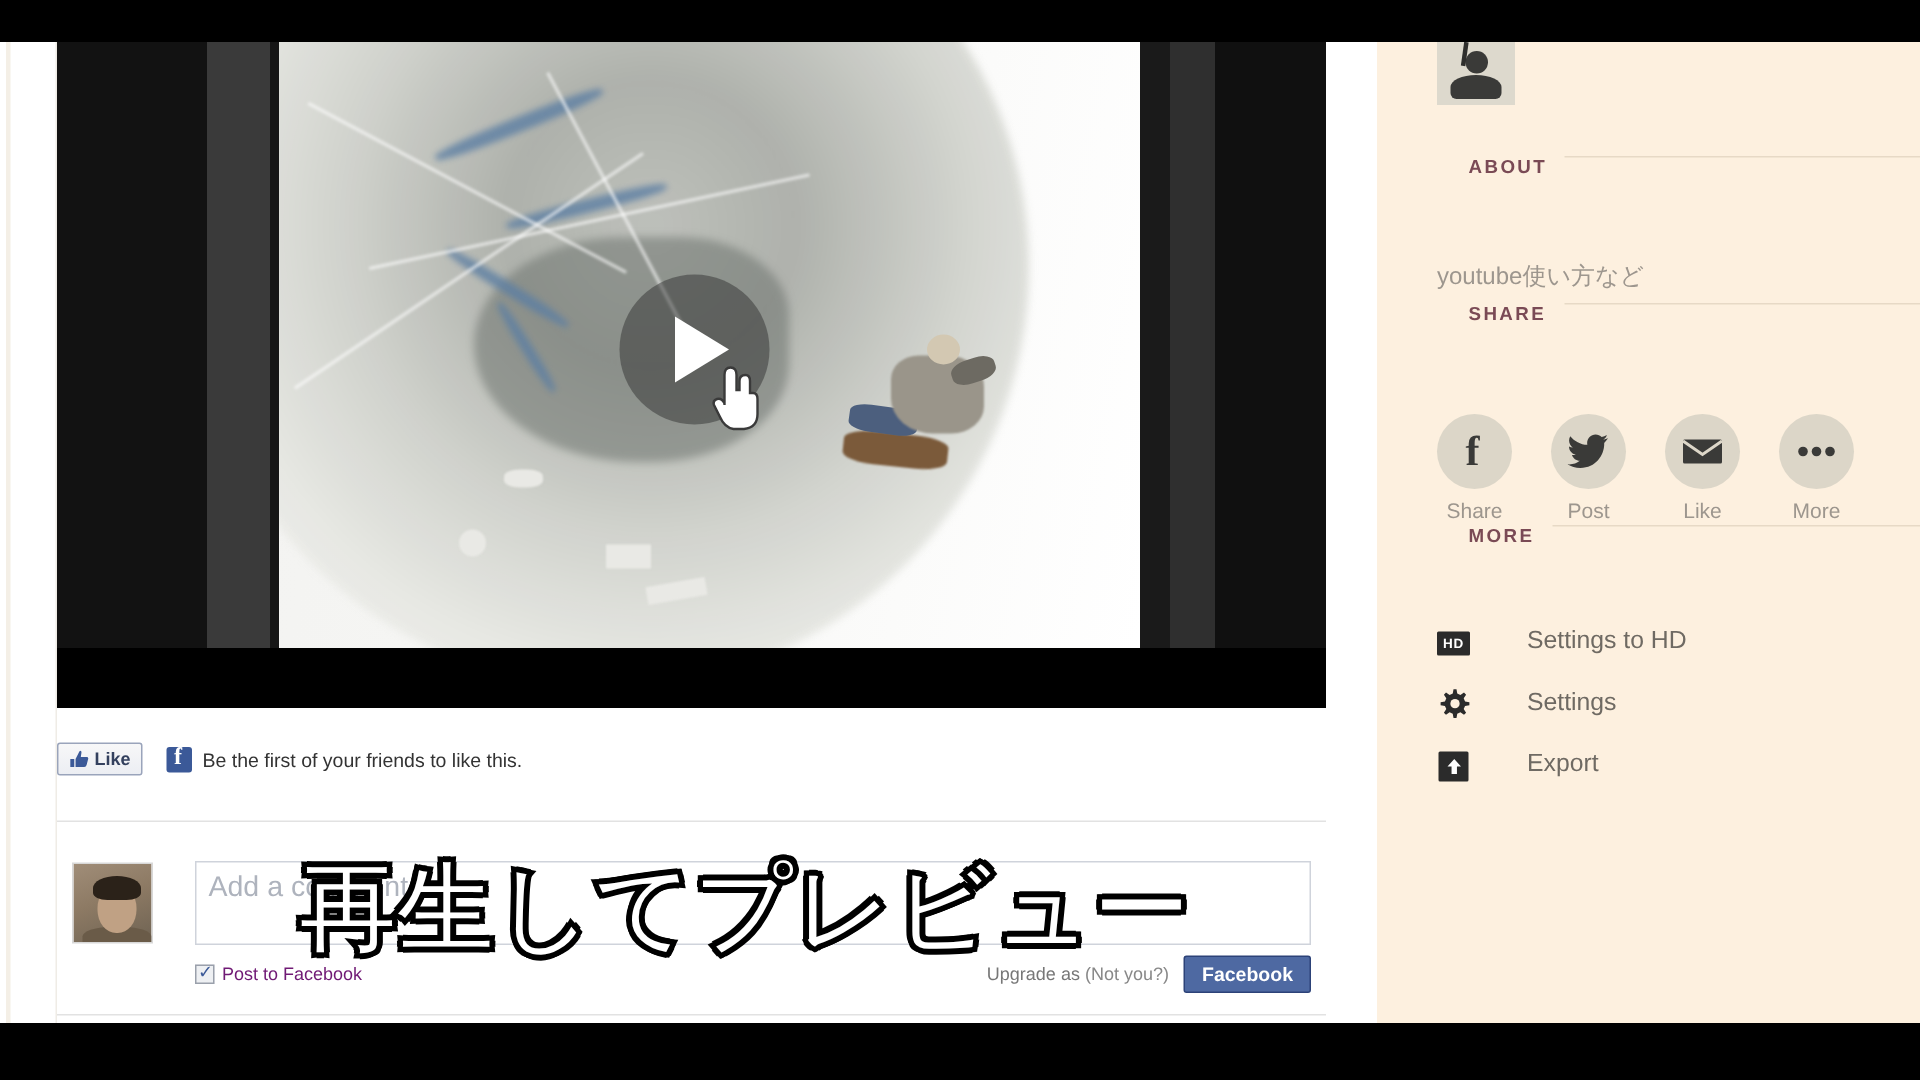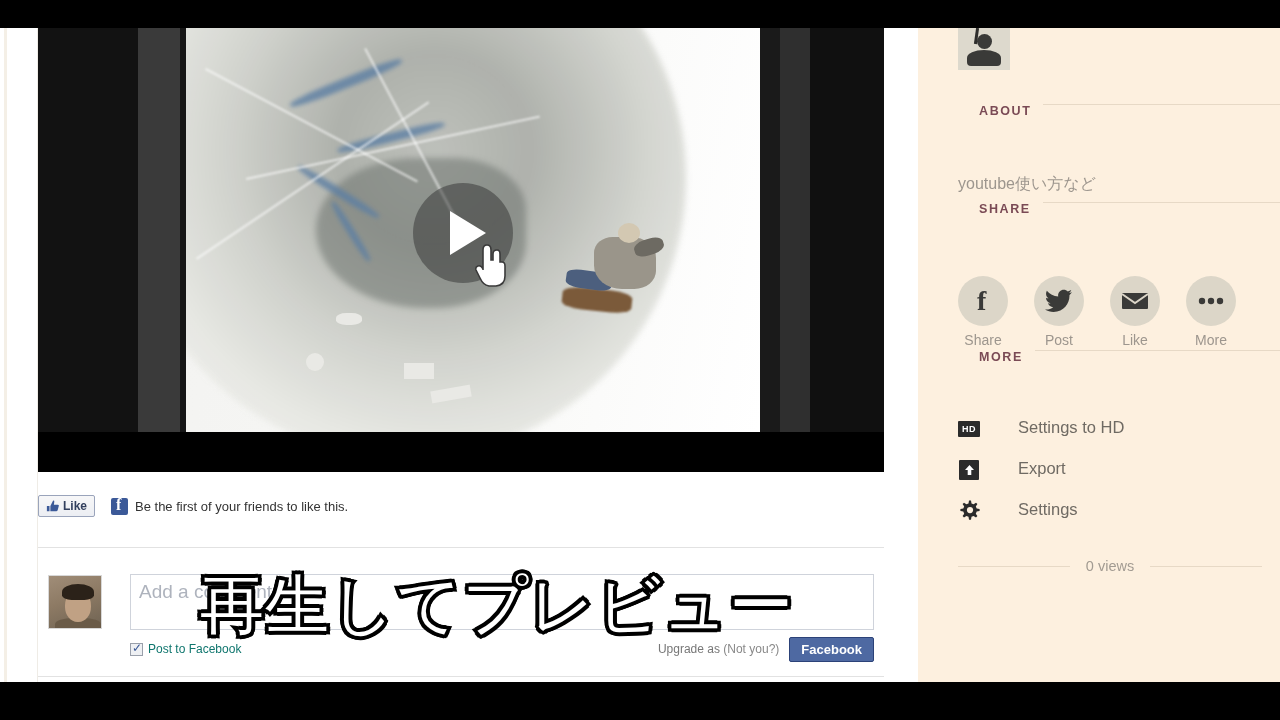--- a/index.html
+++ b/index.html
@@ -273,21 +273,21 @@
   }
   .chk {
     width: 13px; height: 13px; border: 1px solid #9aa0ab;
     background: #eef0f3; position: relative; flex: none;
     display: inline-block;
   }
   .chk::after {
     content: "✓"; position: absolute; left: 1px; top: -3px;
     font-size: 12px; color: #3b5998;
   }
-  .post-label { font-size: 12px; color: #0f766e; margin-left: 5px; white-space: nowrap; }
+  .post-label { font-size: 12px; color: #701a75; margin-left: 5px; white-space: nowrap; }
   .posting-as { font-size: 12px; color: #777; margin-left: auto; white-space: nowrap; }
   .not-you { color: #888; }
   .comment-btn {
     margin-left: 10px;
     background: #4e69a2; border: 1px solid #2c4278;
     color: #fff; font-size: 13px; font-weight: bold;
     padding: 4px 11px; border-radius: 2px; white-space: nowrap;
   }
   .plugin-sep {
     position: absolute; left: 0; top: 648px;
@@ -591,44 +591,39 @@
       <div class="more-list">
         <div class="more-row">
           <span class="more-ico">
             <span class="badge-hd">HD</span>
           </span>
           <span class="more-label">Settings to HD</span>
         </div>
 
         <div class="more-row">
           <span class="more-ico">
+            <svg width="22" height="22" viewBox="0 0 22 22">
+              <path d="M11 0.5 L13 0.5 L13.5 3.4 L15.6 4.3 L18 2.7 L19.4 4.1 L17.8 6.5 L18.7 8.6 L21.6 9.1 L21.6 11.1 L18.7 11.6 L17.8 13.7 L19.4 16.1 L18 17.5 L15.6 15.9 L13.5 16.8 L13 19.7 L11 19.7 L10.5 16.8 L8.4 15.9 L6 17.5 L4.6 16.1 L6.2 13.7 L5.3 11.6 L2.4 11.1 L2.4 9.1 L5.3 8.6 L6.2 6.5 L4.6 4.1 L6 2.7 L8.4 4.3 L10.5 3.4 Z" fill="#2b2b2b"></path>
+              <circle cx="12" cy="10.1" r="3.1" fill="#fdf0df"></circle>
+            </svg>
+          </span>
+          <span class="more-label">Settings</span>
+        </div>
+
+        <div class="more-row">
+          <span class="more-ico">
             <span class="badge-export">
               <svg width="11" height="12" viewBox="0 0 11 12">
                 <path d="M5.5 1 L10 6 L7.3 6 L7.3 11 L3.7 11 L3.7 6 L1 6 Z" fill="#ffffff"></path>
               </svg>
             </span>
           </span>
           <span class="more-label">Export</span>
         </div>
-
-        <div class="more-row">
-          <span class="more-ico">
-            <svg width="22" height="22" viewBox="0 0 22 22">
-              <path d="M11 0.5 L13 0.5 L13.5 3.4 L15.6 4.3 L18 2.7 L19.4 4.1 L17.8 6.5 L18.7 8.6 L21.6 9.1 L21.6 11.1 L18.7 11.6 L17.8 13.7 L19.4 16.1 L18 17.5 L15.6 15.9 L13.5 16.8 L13 19.7 L11 19.7 L10.5 16.8 L8.4 15.9 L6 17.5 L4.6 16.1 L6.2 13.7 L5.3 11.6 L2.4 11.1 L2.4 9.1 L5.3 8.6 L6.2 6.5 L4.6 4.1 L6 2.7 L8.4 4.3 L10.5 3.4 Z" fill="#2b2b2b"></path>
-              <circle cx="12" cy="10.1" r="3.1" fill="#fdf0df"></circle>
-            </svg>
-          </span>
-          <span class="more-label">Settings</span>
-        </div>
-      </div>
-
-      <div class="views-row">
-        <span class="views-rule"></span>
-        <span class="views-text">0 views</span>
-        <span class="views-rule"></span>
-      </div>
+      </div>
+
     </div>
 
     <div class="jp-overlay">再生してプレビュー</div>
   </div>
 
   <div class="letterbox-bottom"></div>
 </div>
 
 </body></html>

